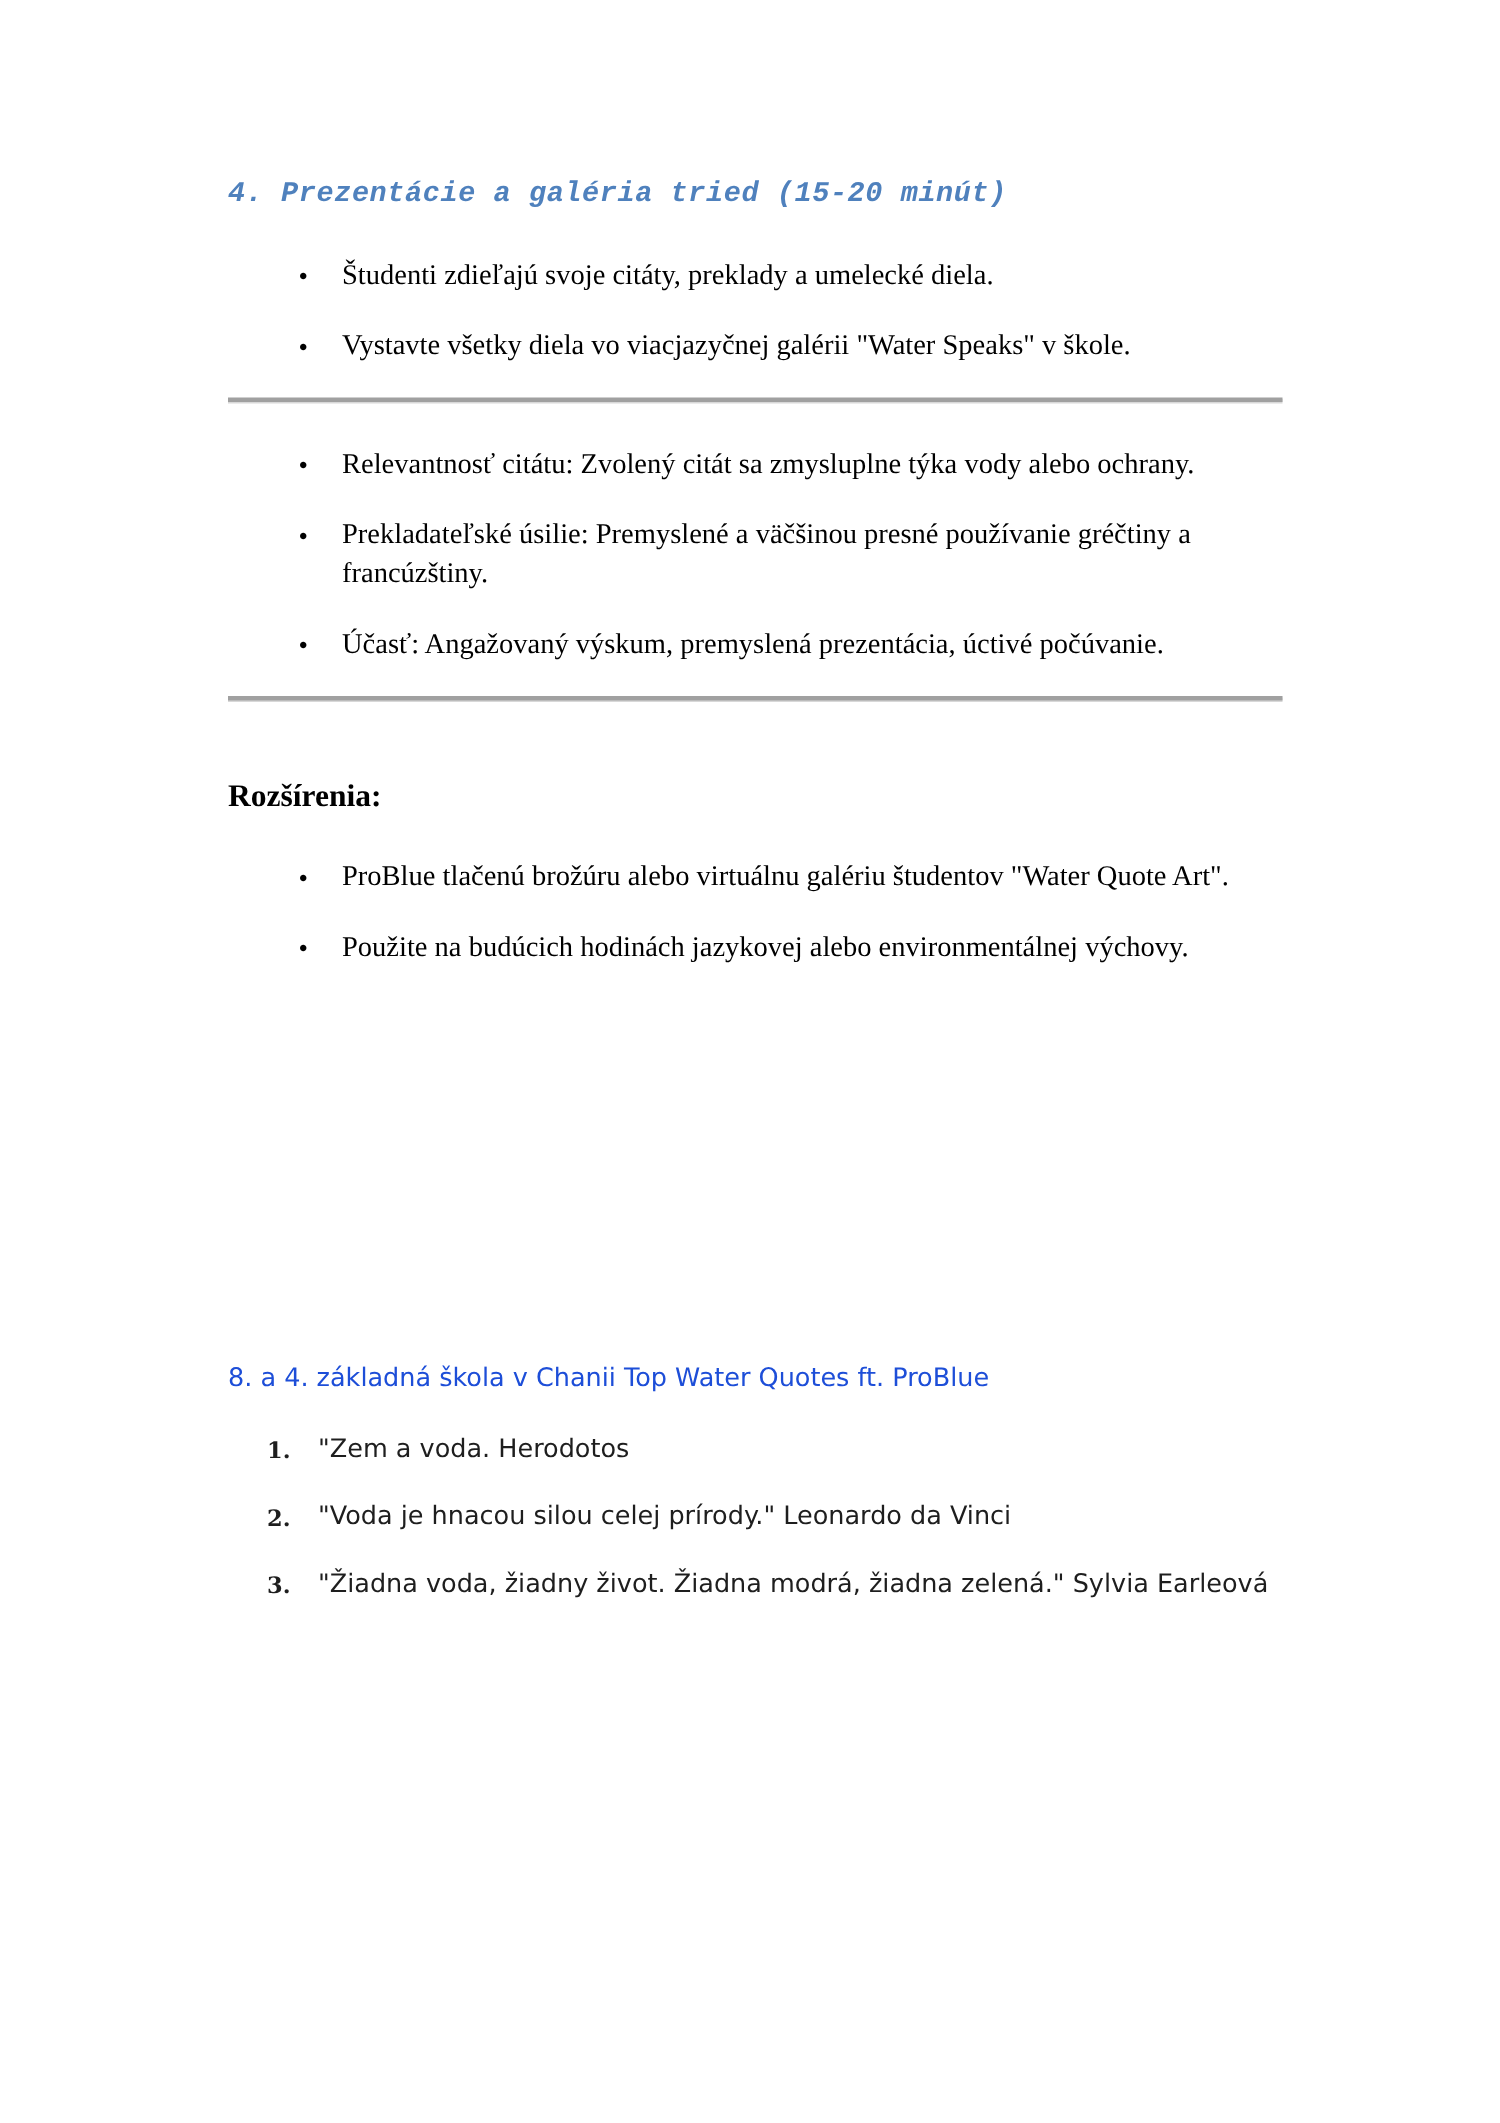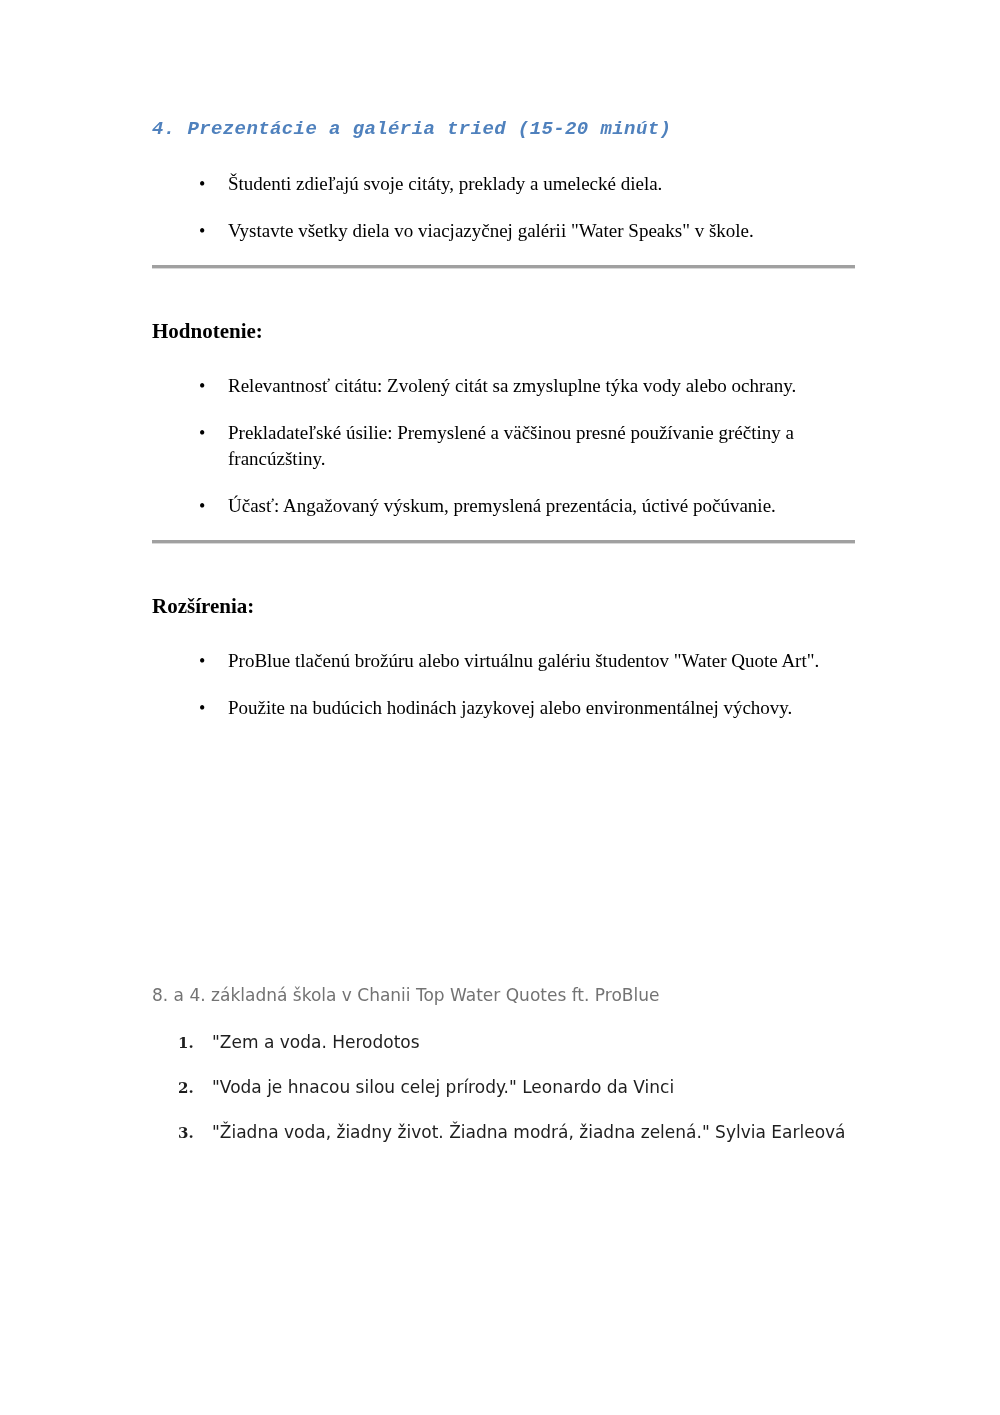--- a/index.html
+++ b/index.html
@@ -64,21 +64,21 @@
   
   .quotes-section {
     margin-top: 262px;
   }
   .quotes-heading {
     margin: 0;
     font-family: "DejaVu Sans", sans-serif;
     font-weight: normal;
     font-size: 17px;
     line-height: 24px;
-    color: #737373;
+    color: #1d4ed8;
   }
   ol.quotes-list {
     list-style: none;
     margin: 21px 0 0 0;
     padding: 0 0 0 60px;
   }
   ol.quotes-list li {
     position: relative;
     font-family: "DejaVu Sans", sans-serif;
     font-size: 17px;
@@ -103,21 +103,20 @@
 
   <h1 class="section4-title">4. Prezentácie a galéria tried (15-20 minút)</h1>
 
   <ul class="bullets">
     <li>Študenti zdieľajú svoje citáty, preklady a umelecké diela.</li>
     <li>Vystavte všetky diela vo viacjazyčnej galérii "Water Speaks" v škole.</li>
   </ul>
 
   <div class="divider"></div>
 
-  <h2 class="section-heading">Hodnotenie:</h2>
 
   <ul class="bullets">
     <li>Relevantnosť citátu: Zvolený citát sa zmysluplne týka vody alebo ochrany.</li>
     <li>Prekladateľské úsilie: Premyslené a väčšinou presné používanie gréčtiny a francúzštiny.</li>
     <li>Účasť: Angažovaný výskum, premyslená prezentácia, úctivé počúvanie.</li>
   </ul>
 
   <div class="divider"></div>
 
   <h2 class="section-heading">Rozšírenia:</h2>

